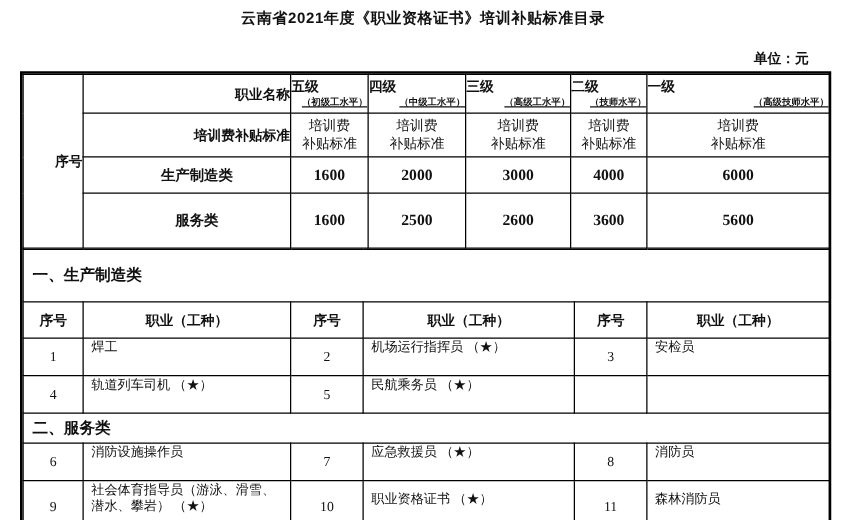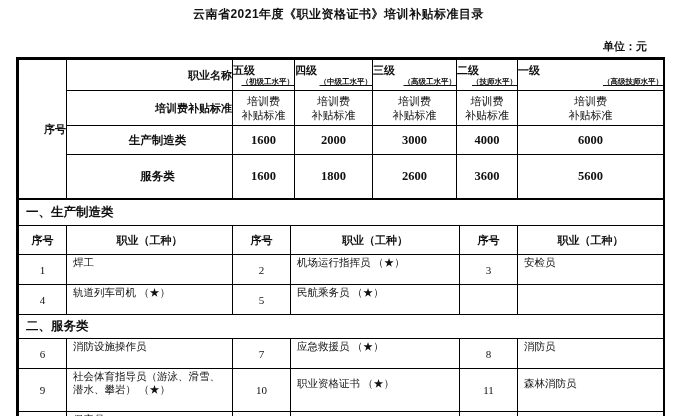--- a/index.html
+++ b/index.html
@@ -97,39 +97,39 @@
         <td class="cat">生产制造类</td>
         <td class="val">1600</td>
         <td class="val">2000</td>
         <td class="val">3000</td>
         <td class="val">4000</td>
         <td class="val">6000</td>
       </tr>
       <tr style="height:44px">
         <td class="cat">服务类</td>
         <td class="val">1600</td>
-        <td class="val">1800</td>
+        <td class="val">2500</td>
         <td class="val">2600</td>
         <td class="val">3600</td>
         <td class="val">5600</td>
       </tr>
     </tbody>
       </table>
 
     <table class="t2">
       <colgroup>
         <col style="width:48px">
           <col style="width:166px">
           <col style="width:58px">
         <col style="width:169px">
           <col style="width:58px">
           <col style="width:146px">
       </colgroup>
       <tbody>
-          <tr style="height:26px">
+          <tr style="height:42px">
         <td colspan="6" class="section-title">一、生产制造类</td>
       </tr>
       <tr style="height:29px">
         <td class="jobs-head">序号</td>
         <td class="jobs-head">职业（工种）</td>
         <td class="jobs-head">序号</td>
         <td class="jobs-head">职业（工种）</td>
         <td class="jobs-head">序号</td>
         <td class="jobs-head">职业（工种）</td>
       </tr>

